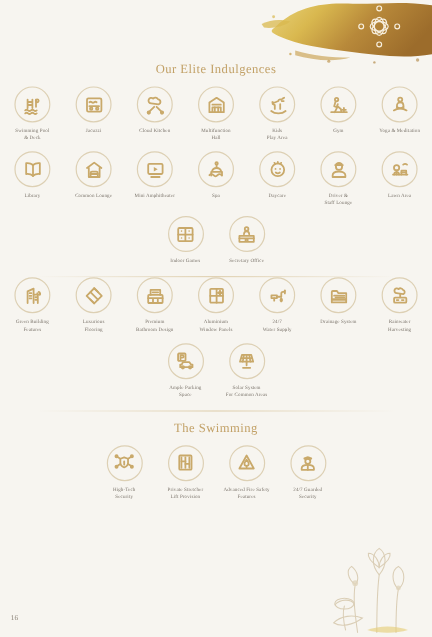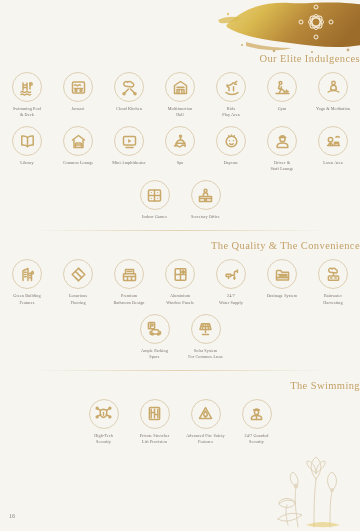--- a/index.html
+++ b/index.html
@@ -19,21 +19,21 @@
 
   
   .lotus{position:absolute;right:4px;bottom:2px;width:80px;height:74px;pointer-events:none;opacity:.85;}
   .lotus svg{width:100%;height:100%;display:block;}
 
   
   .section{width:100%;}
   .divider{height:1px;background:linear-gradient(to right,rgba(198,168,106,0),rgba(198,168,106,.45),rgba(198,168,106,0));
            margin:0 30px;}
   .sec-title{
-    text-align:right;
+    text-align:center;
     font-size:10.5px;
     letter-spacing:.4px;
     color:#c2a167;
     font-family:"Liberation Serif", serif;
     margin:9px 0 8px 0;
   }
 
   .row{
     display:flex;
     justify-content:center;
@@ -320,21 +320,20 @@
                 <path class="ic" d="M2.5 11.6h12"></path>
                 <circle class="ic" cx="8.5" cy="13" r="1"></circle>
               </svg>
             </div>
             <div class="lbl">Secretary Office</div>
           </div>
         </div>
       </div>
       <div class="section">
         <div class="divider" style="margin-top: 10px;"></div>
-        <div class="sec-title">The Quality &amp; The Convenience</div>
         <div class="row">
           <div class="cell">
             <div class="circle">
               <svg viewBox="0 0 17 17">
                 <path class="ic" d="M4 14.5V4.8l5-2.3v12"></path>
                 <path class="ic" d="M9 7.5h3.5v7"></path>
                 <path class="ic" d="M5.6 6.3h1.6M5.6 8.5h1.6M5.6 10.7h1.6M10.4 9.6h1.2M10.4 11.8h1.2"></path>
                 <path class="ic" d="M13.2 5.2q1.5.6 1.2 2.4-1.8.3-2.4-1.2"></path>
               </svg>
             </div>

